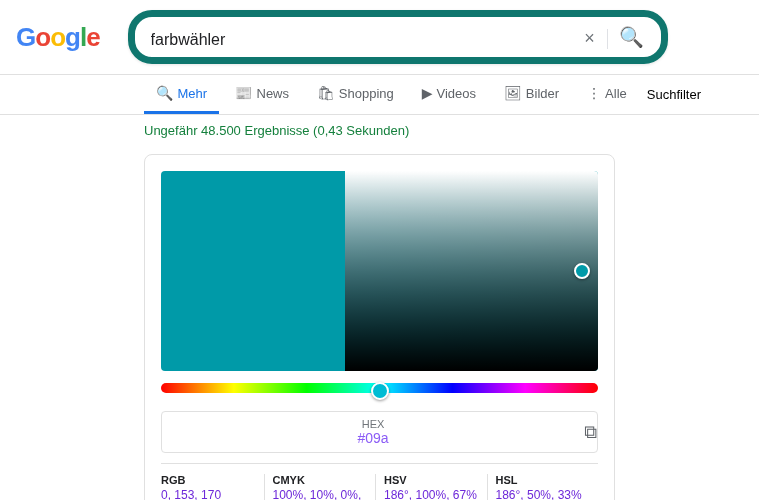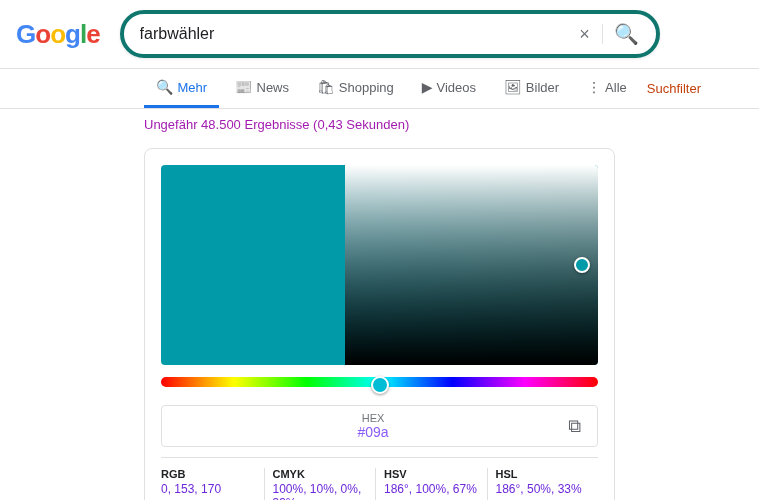--- a/index.html
+++ b/index.html
@@ -10,39 +10,39 @@
       height: 500px;
       overflow: hidden;
     }
 
     
     .header {
       display: flex;
       align-items: center;
       padding: 10px 16px;
       border-bottom: 1px solid #e0e0e0;
-      gap: 20px;
+      gap: 28px;
     }
     .logo {
       font-size: 26px;
       font-weight: bold;
       letter-spacing: -1px;
       flex-shrink: 0;
     }
     .logo span:nth-child(1) { color: #4285F4; }
     .logo span:nth-child(2) { color: #EA4335; }
     .logo span:nth-child(3) { color: #FBBC05; }
     .logo span:nth-child(4) { color: #4285F4; }
     .logo span:nth-child(5) { color: #34A853; }
     .logo span:nth-child(6) { color: #EA4335; }
 
     .search-bar {
       display: flex;
-      align-items: center;
-      border: 4px solid #0f766e;
+      align-items: flex-end;
+      border: 7px solid #0f766e;
       border-radius: 24px;
       padding: 8px 16px;
       flex: 1;
       max-width: 540px;
       box-shadow: 0 1px 3px rgba(0,0,0,0.1);
     }
     .search-input {
       border: none;
       outline: none;
       font-size: 16px;
@@ -89,30 +89,30 @@
     .nav-item.active {
       color: #1a73e8;
       border-bottom: 3px solid #1a73e8;
     }
     .nav-item .nav-icon {
       font-size: 14px;
     }
     .nav-spacer { flex: 1; }
     .nav-filter {
       font-size: 13px;
-      color: #c2410c;
+      color: #000000;
       cursor: pointer;
       padding: 10px 0;
     }
 
     
     .results-info {
       padding: 8px 144px;
       font-size: 13px;
-      color: #a21caf;
+      color: #15803d;
     }
 
     
     .color-picker-wrapper {
       margin: 8px 144px;
       border: 1px solid #e0e0e0;
       border-radius: 8px;
       padding: 16px;
       max-width: 600px;
     }
@@ -189,21 +189,21 @@
       left: calc(50% - 9px);
     }
 
     
     .hex-section {
       display: flex;
       align-items: center;
       margin-top: 12px;
       border: 1px solid #e0e0e0;
       border-radius: 4px;
-      padding: 6px 16px;
+      padding: 6px 0;
     }
     .hex-label-area {
       flex: 1;
       text-align: center;
     }
     .hex-label {
       font-size: 11px;
       color: #70757a;
     }
     .hex-value {

